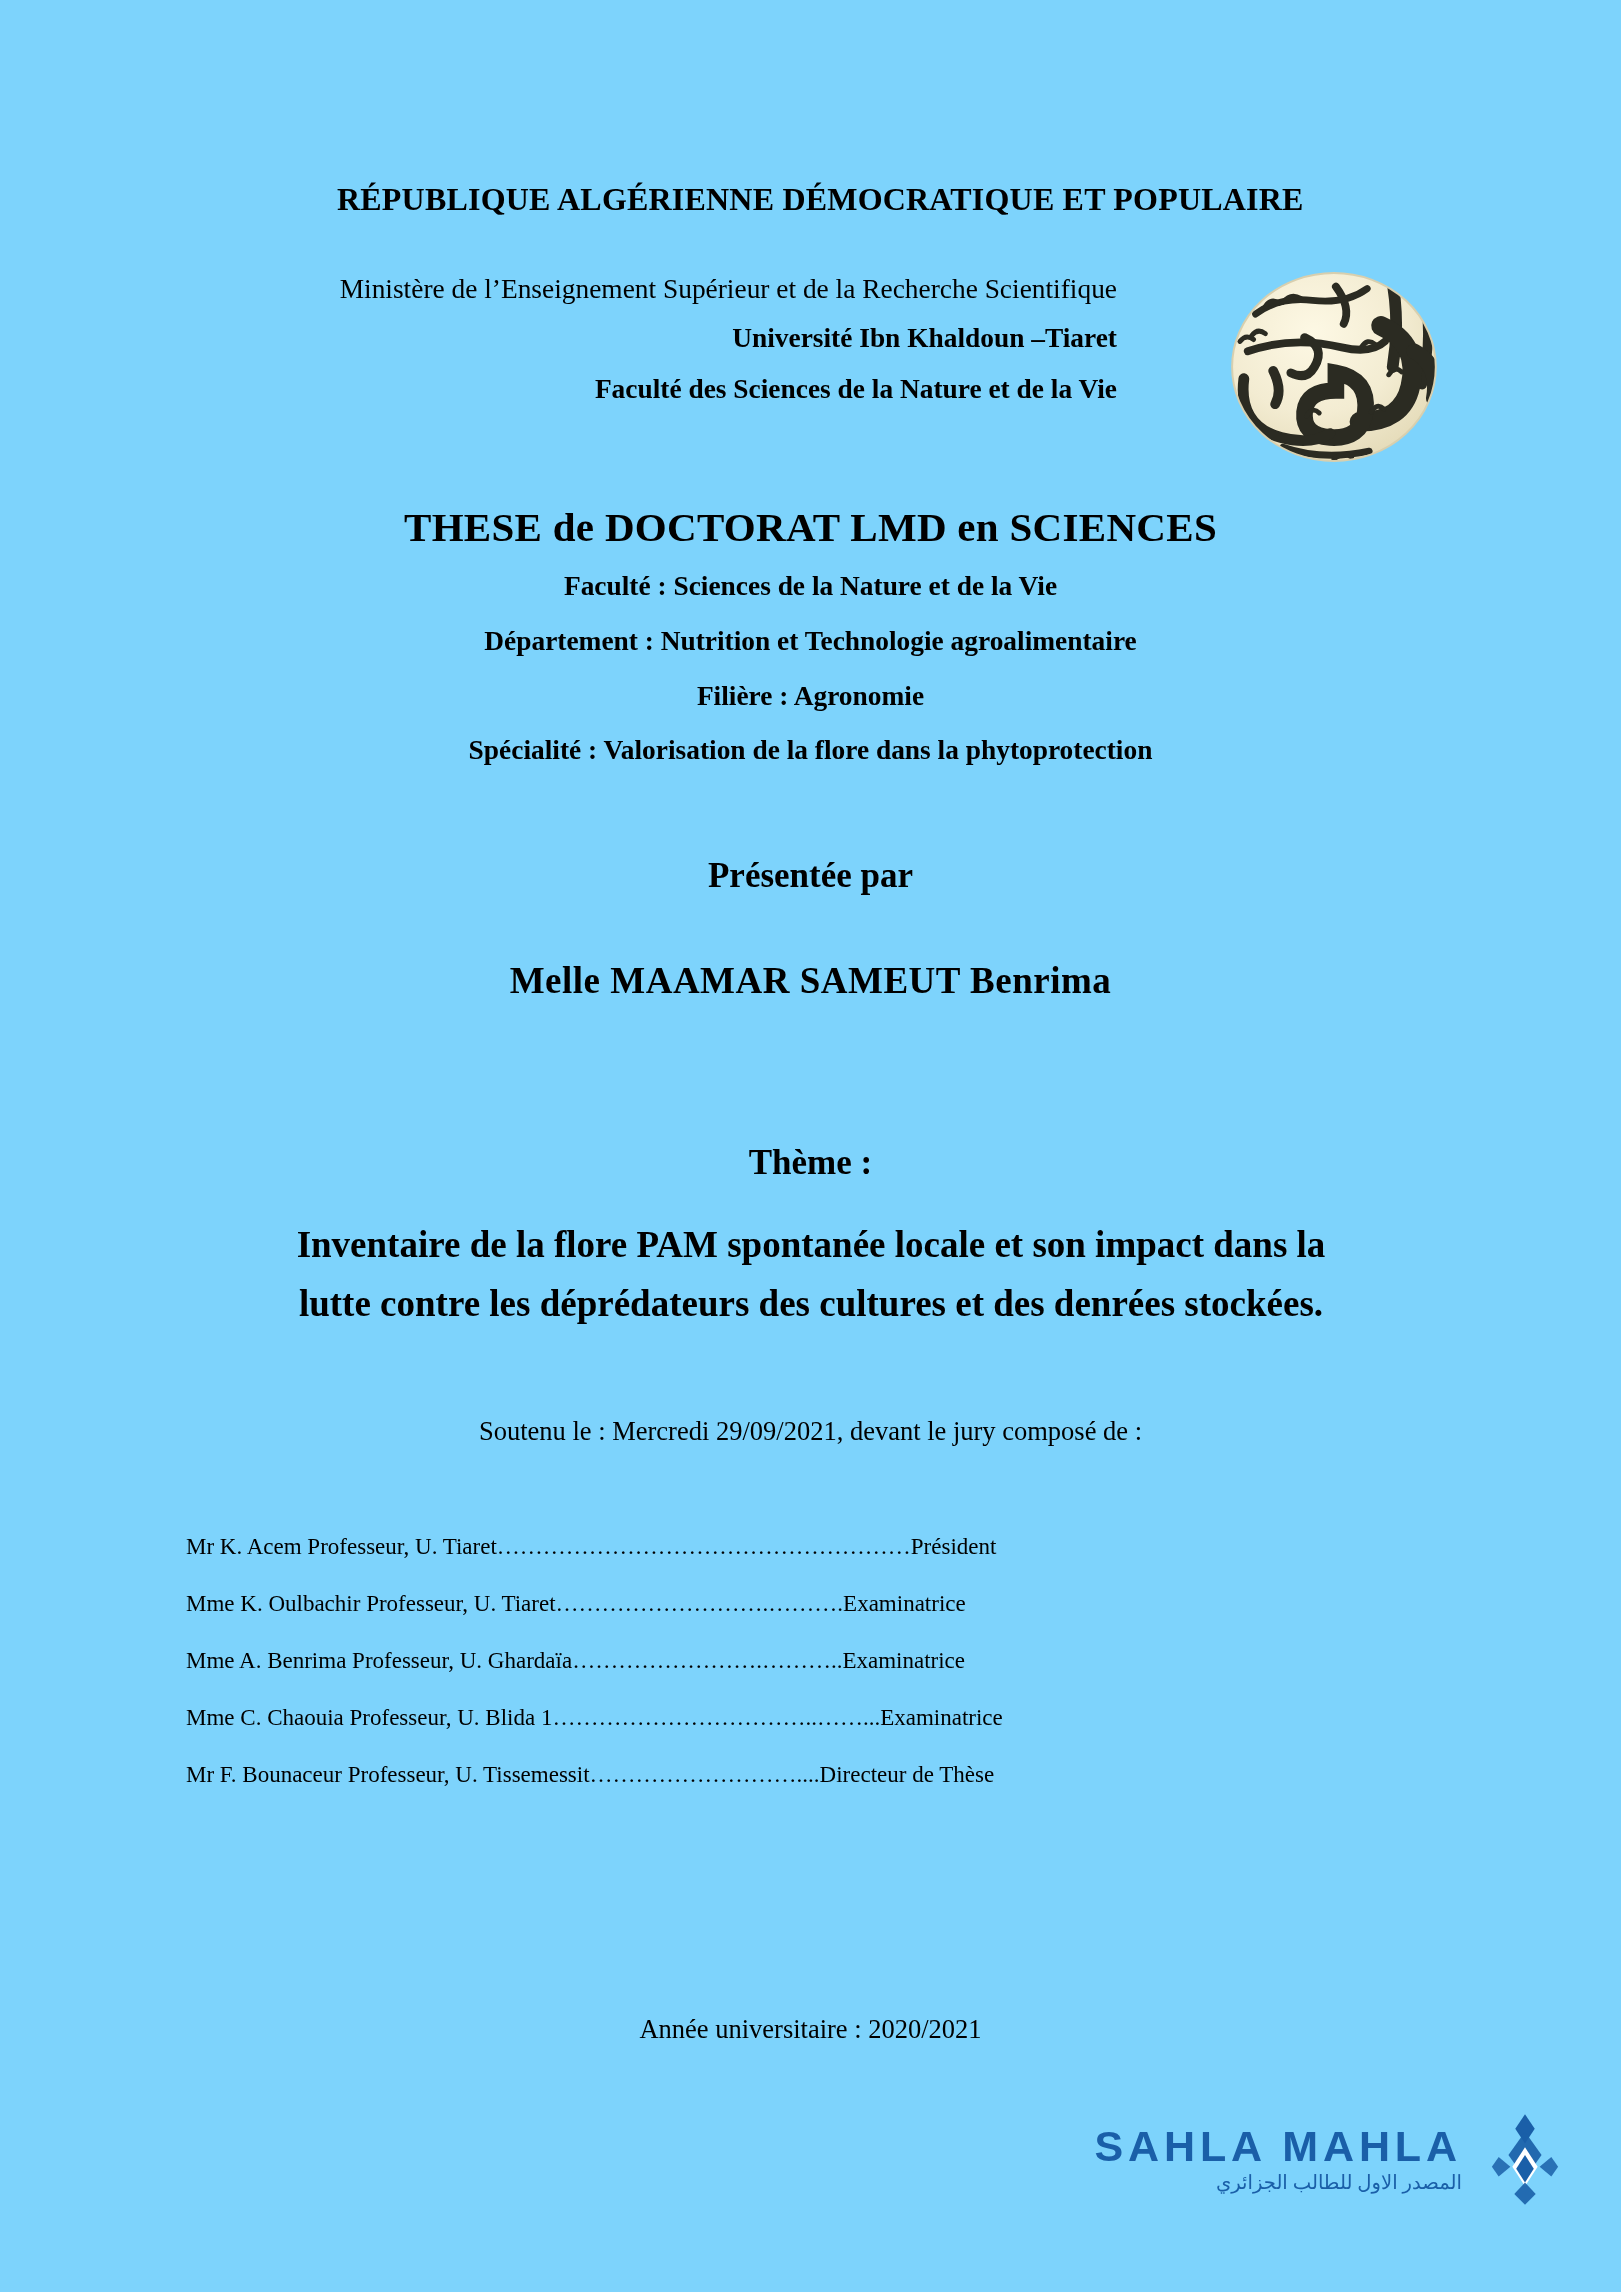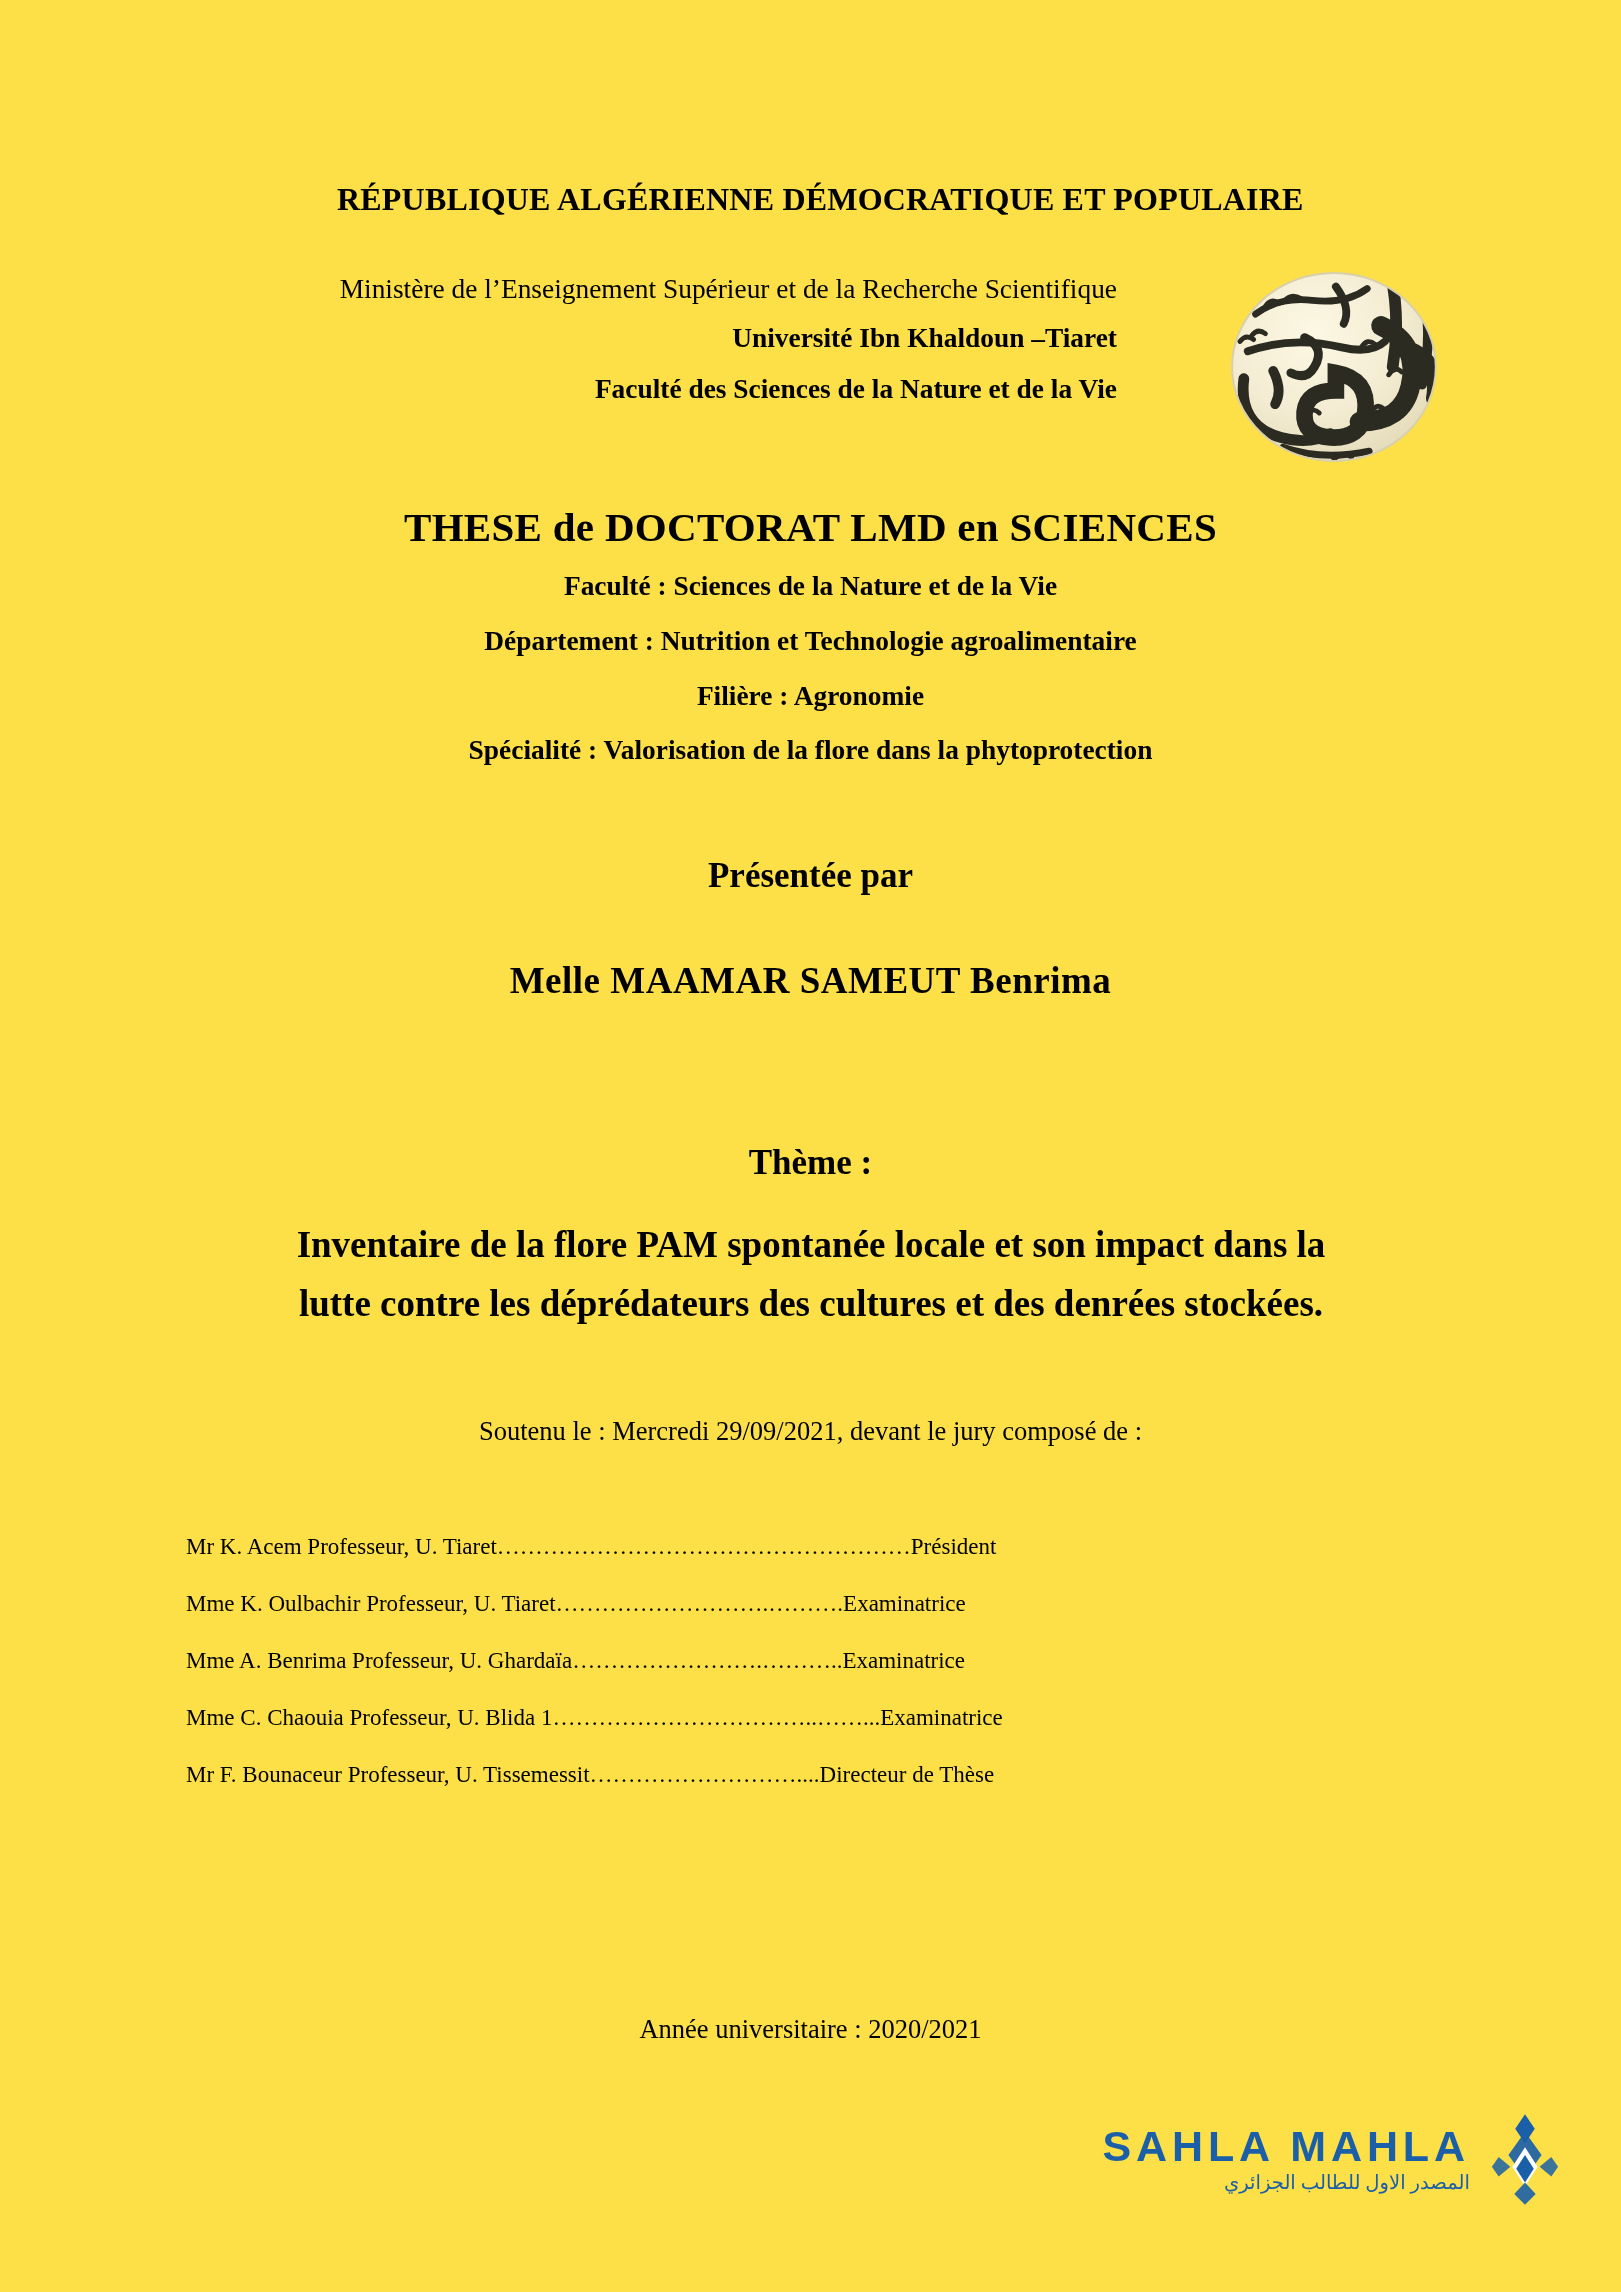--- a/index.html
+++ b/index.html
@@ -10,21 +10,21 @@
   }
   body {
     font-family: "Liberation Serif", "DejaVu Serif", serif;
     color: #000000;
   }
   .page {
     position: relative;
     width: 1621px;
     height: 2293px;
     margin: 0 auto;
-    background: #fde047;
+    background: #7dd3fc;
     overflow: hidden;
   }
 
   
   .republic-title {
     position: absolute;
     left: 0;
     top: 181px;
     width: 100%;
     text-align: center;
@@ -194,21 +194,21 @@
     width: 470px;
     height: 118px;
   }
   .wm-row {
     display: flex;
     align-items: center;
     justify-content: flex-end;
   }
   .wm-text-col {
     text-align: right;
-    margin-right: 17px;
+    margin-right: 25px;
   }
   .wm-title {
     font-family: "Liberation Sans", "DejaVu Sans", sans-serif;
     font-size: 43px;
     font-weight: bold;
     letter-spacing: 4.9px;
     color: #1a5fa8;
     line-height: 1.05;
   }
   .wm-sub {

